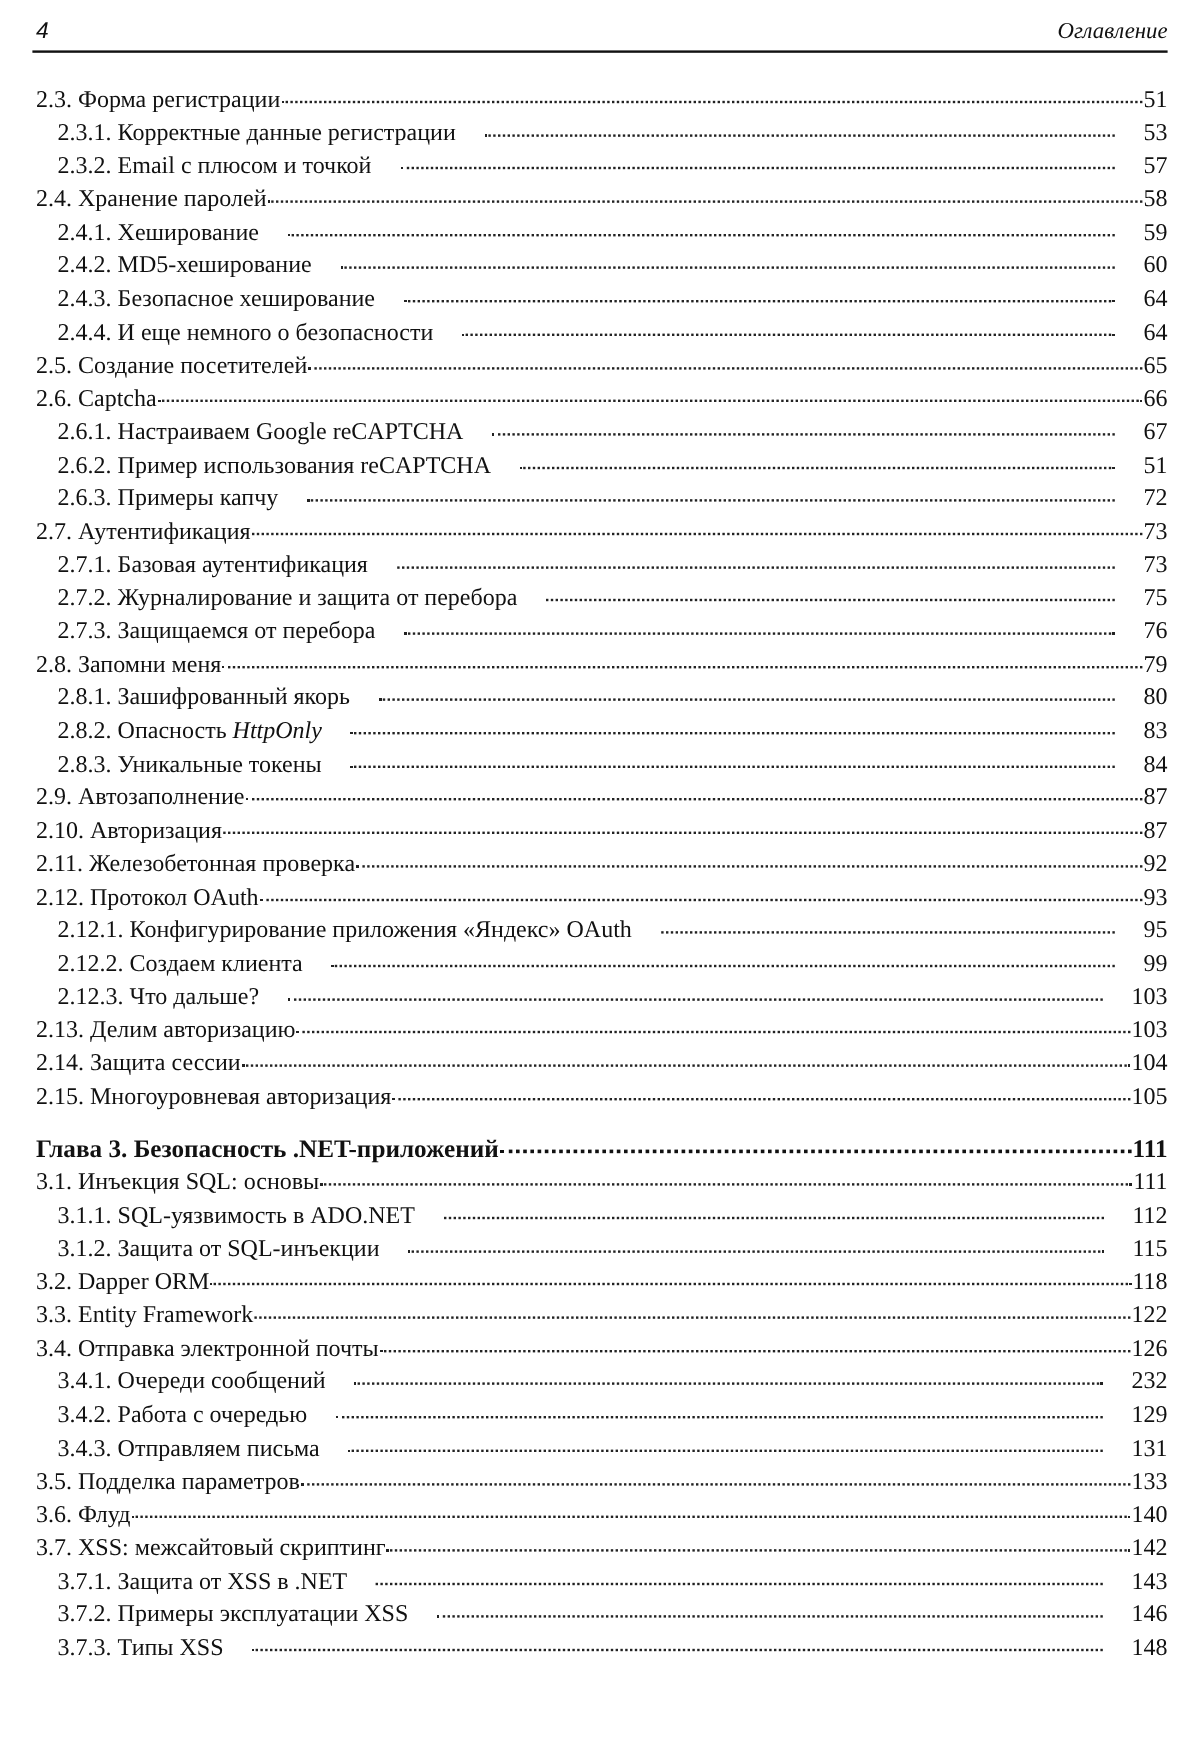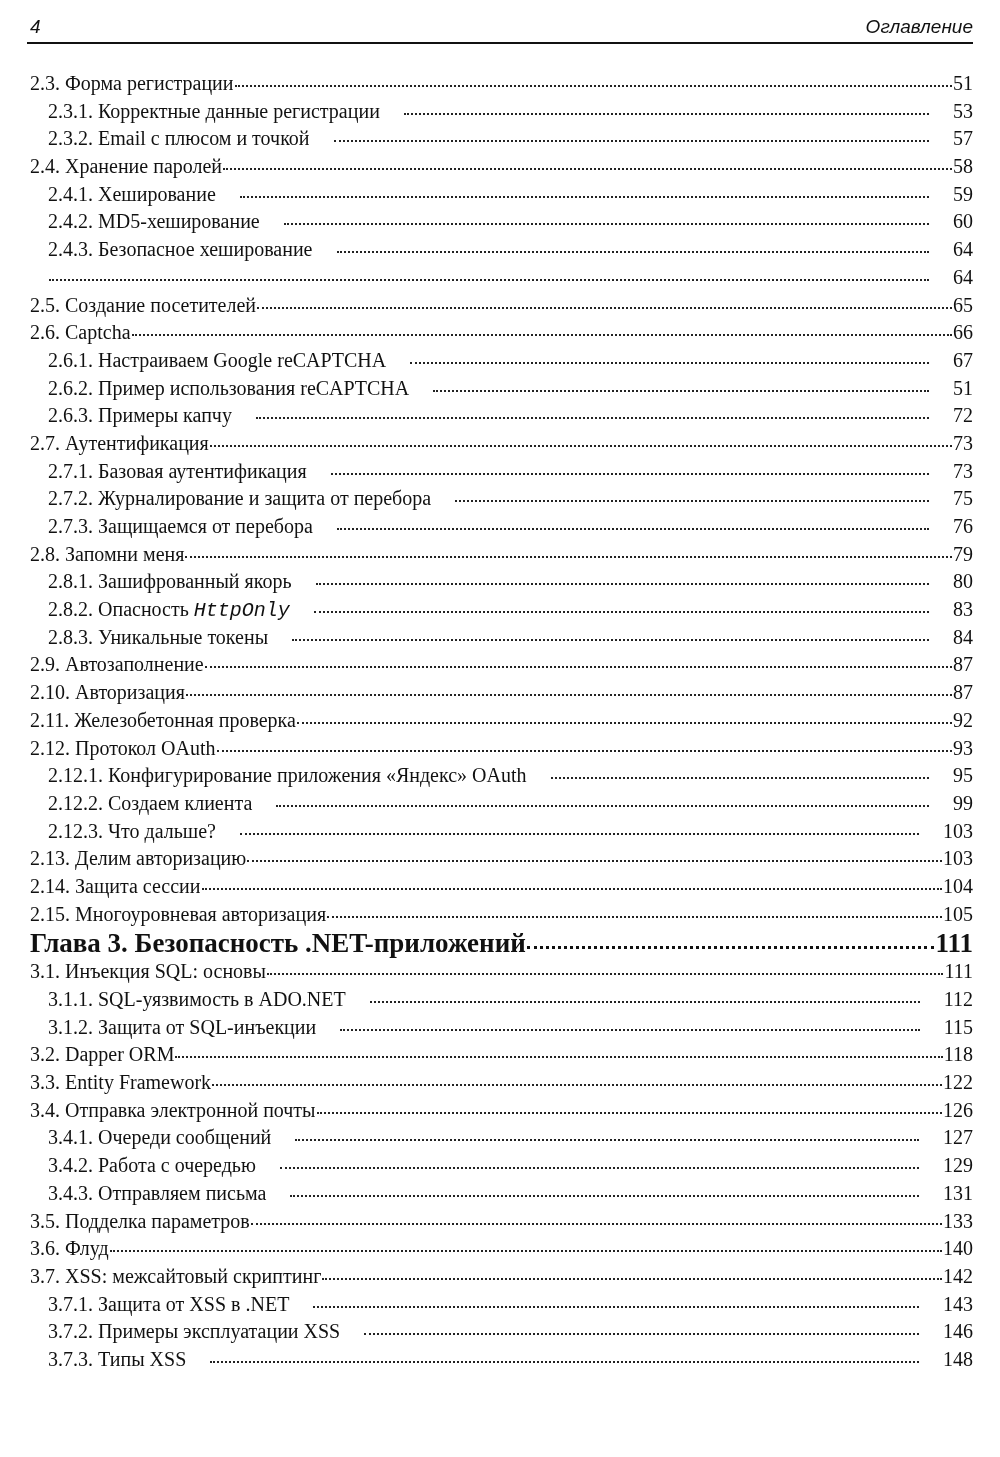--- a/index.html
+++ b/index.html
@@ -10,31 +10,31 @@
     .header {
       position: absolute; left: 27px; top: 14px; width: 946px; height: 28px;
       border-bottom: 2px solid #111; 
     }
     .header .pagenum {
       position: absolute; left: 3px; top: 2px;
       font-family: "Liberation Sans", sans-serif; font-style: italic; font-size: 19px;
     }
     .header .runtitle {
       position: absolute; right: 0; top: 2px;
-      font-family: Liberation Sans, sans-serif; font-style: italic; font-size: 19px;
+      font-family: Liberation Serif, serif; font-style: italic; font-size: 19px;
     }
     .toc { position: absolute; left: 30px; top: 70px; width: 943px; }
     .row {
       display: flex; align-items: baseline; height: 27.7px; line-height: 27.7px;
       font-size: 20px; white-space: nowrap; justify-content: flex-end;
     }
     .row.l2 { padding-left: 18px; gap: 23px; }
-    .row.chapter { font-weight: bold; font-size: 27px; margin-top: 0; height: 30px; line-height: 30px; font-family: Liberation Serif, serif; }
+    .row.chapter { font-weight: bold; font-size: 21px; margin-top: 14px; height: 30px; line-height: 30px; font-family: Liberation Serif, serif; }
     .row .title { flex: 0 0 auto; }
-    .row .title i { font-style: italic; font-family: Liberation Mono, monospace; }
+    .row .title i { font-style: italic; }
     .row .leader {
       flex: 1 1 auto; overflow: hidden; margin: 0 1px;
       border-bottom: 2px dotted #222; height: 0; align-self: baseline; position: relative; top: -3px;
     }
     .row.chapter .leader { border-bottom: 3px dotted #111; }
     .row .page { flex: 0 0 auto; text-align: right; }
   </style>
 </head>
 <body>
 
@@ -73,20 +73,21 @@
       <span class="title"><span>2.4.2. MD5-хеширование</span></span>
       <span class="leader"></span>
       <span class="page">60</span>
     </div>
     <div class="row l2">
       <span class="title"><span>2.4.3. Безопасное хеширование</span></span>
       <span class="leader"></span>
       <span class="page">64</span>
     </div>
     <div class="row l2">
+      <span class="title"><span>2.4.4. И еще немного о безопасности</span></span>
       <span class="leader"></span>
       <span class="page">64</span>
     </div>
     <div class="row l1">
       <span class="title"><span>2.5. Создание посетителей</span></span>
       <span class="leader"></span>
       <span class="page">65</span>
     </div>
     <div class="row l1">
       <span class="title"><span>2.6. Captcha</span></span>
@@ -229,21 +230,21 @@
       <span class="page">122</span>
     </div>
     <div class="row l1">
       <span class="title"><span>3.4. Отправка электронной почты</span></span>
       <span class="leader"></span>
       <span class="page">126</span>
     </div>
     <div class="row l2">
       <span class="title"><span>3.4.1. Очереди сообщений</span></span>
       <span class="leader"></span>
-      <span class="page">127</span>
+      <span class="page">232</span>
     </div>
     <div class="row l2">
       <span class="title"><span>3.4.2. Работа с очередью</span></span>
       <span class="leader"></span>
       <span class="page">129</span>
     </div>
     <div class="row l2">
       <span class="title"><span>3.4.3. Отправляем письма</span></span>
       <span class="leader"></span>
       <span class="page">131</span>

